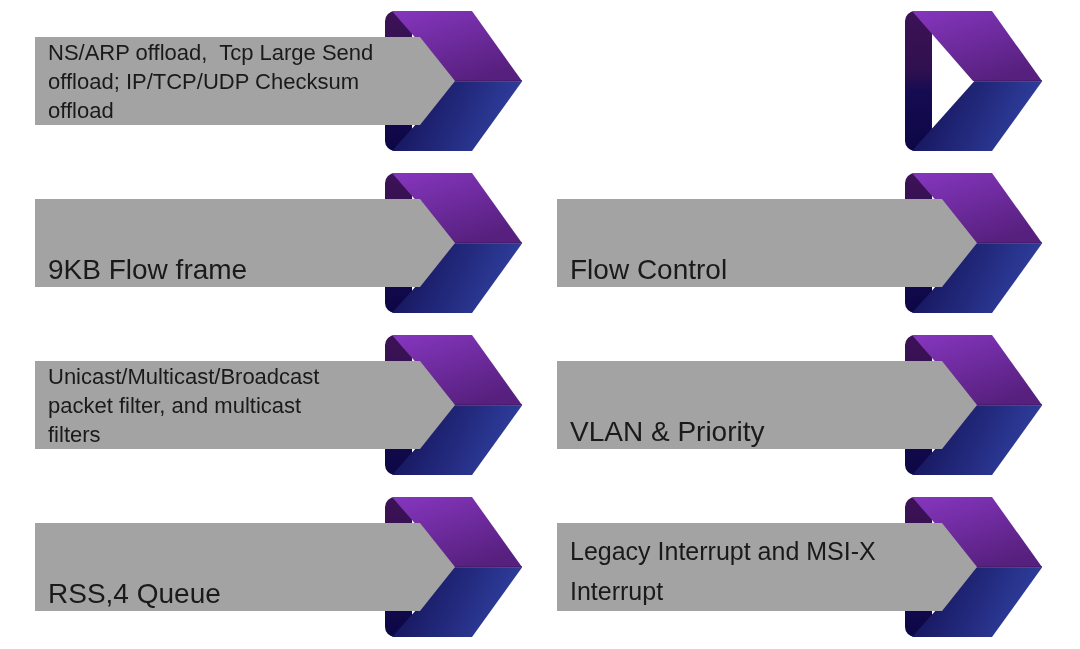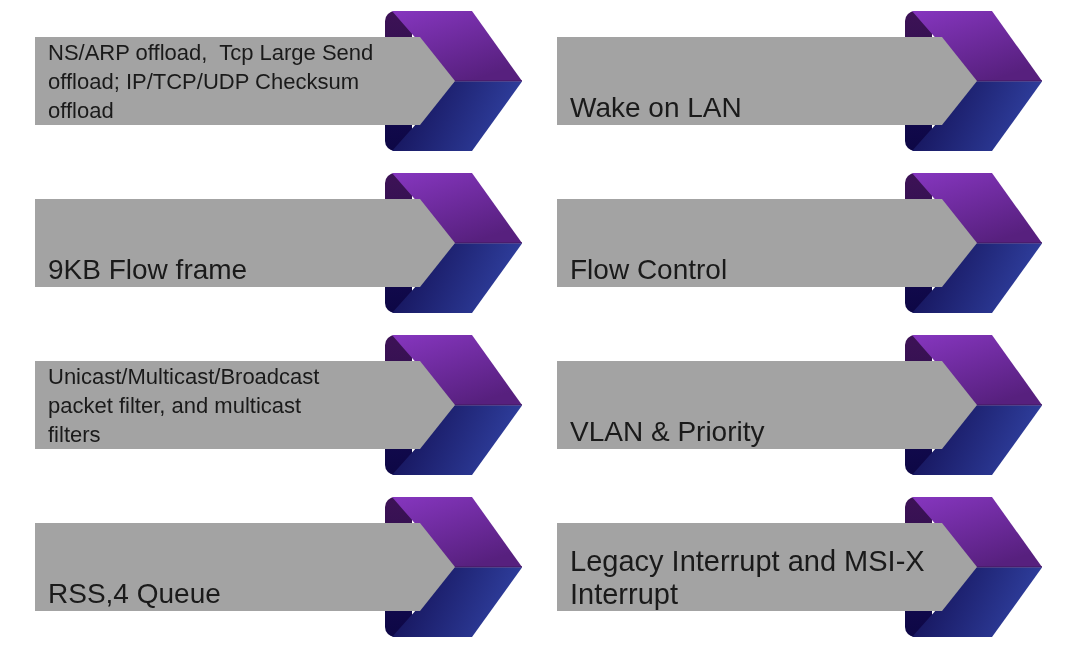--- a/index.html
+++ b/index.html
@@ -18,21 +18,21 @@
     position:absolute; left:0; top:27px; width:420px; height:88px;
     background:#a3a3a3; z-index:2;
     clip-path: polygon(0 0, 385px 0, 420px 44px, 385px 88px, 0 88px);
     display:flex; align-items:flex-end;
   }
   .label {
     display:block; padding-left:13px; padding-right:40px;
     color:#1a1a1a; white-space:pre-wrap;
   }
   .fs-sm { font-size:22px; line-height:29px; }
-  .fs-md { font-size:29px; line-height:33px; }
+  .fs-md { font-size:25px; line-height:40px; }
   .fs-lg { font-size:28px; line-height:34px; }
   .defs-holder { position:absolute; width:0; height:0; }
 </style>
 </head>
 <body>
 
 <div class="sheet">
 
   <svg class="defs-holder" aria-hidden="true">
     <defs>
@@ -105,23 +105,20 @@
     </div>
   </div>
 
   <div class="cell col-r r1">
     <svg class="arrow" viewBox="0 0 138 142">
       <rect x="0" y="1" width="27" height="140" rx="10" fill="url(#gradBarRibbon)"></rect>
       <polygon points="7,1 87,1 137,71 68,71" fill="url(#gradPurple)"></polygon>
       <line x1="69" y1="71" x2="137" y2="71" stroke="#471b68" stroke-width="1.4"></line>
       <polygon points="69,71.6 137,71.6 87,141 7,141" fill="url(#gradBlue)"></polygon>
     </svg>
-    <div class="bar">
-      <span class="label fs-lg">Wake on LAN</span>
-    </div>
   </div>
 
   <div class="cell col-r r3">
     <svg class="arrow" viewBox="0 0 138 142">
       <rect x="0" y="1" width="27" height="140" rx="10" fill="url(#gradBarRibbon)"></rect>
       <polygon points="7,1 87,1 137,71 68,71" fill="url(#gradPurple)"></polygon>
       <line x1="69" y1="71" x2="137" y2="71" stroke="#471b68" stroke-width="1.4"></line>
       <polygon points="69,71.6 137,71.6 87,141 7,141" fill="url(#gradBlue)"></polygon>
     </svg>
     <div class="bar">

